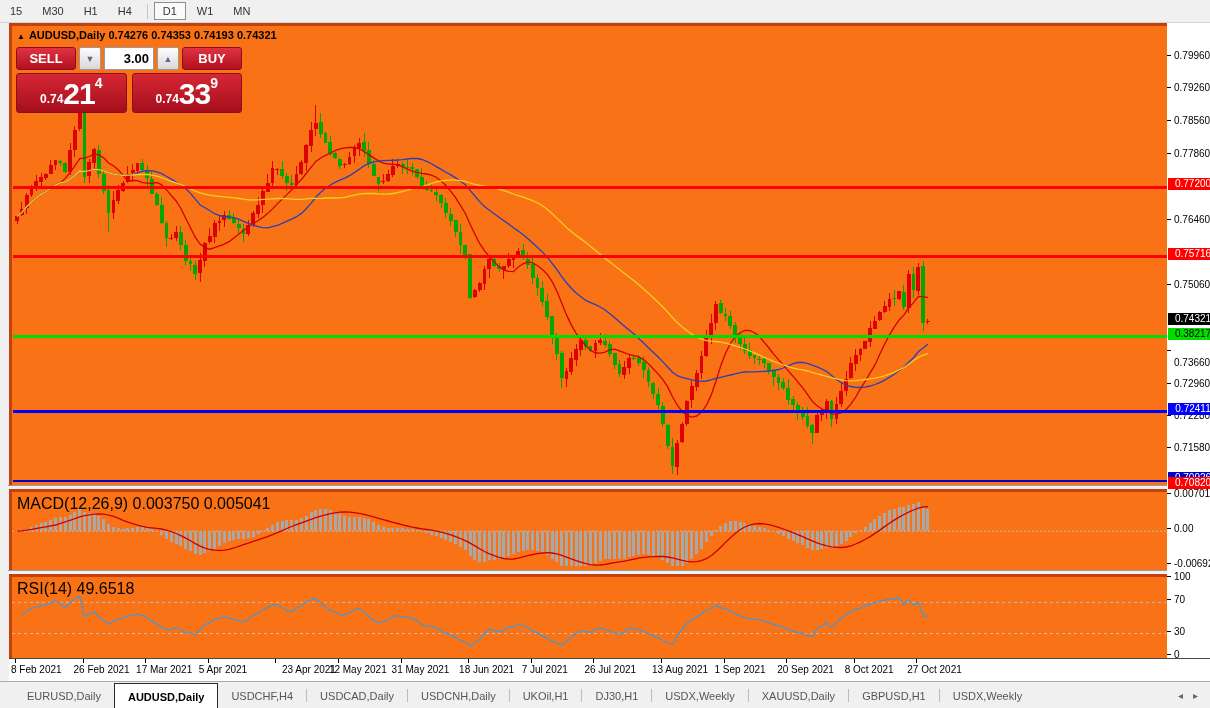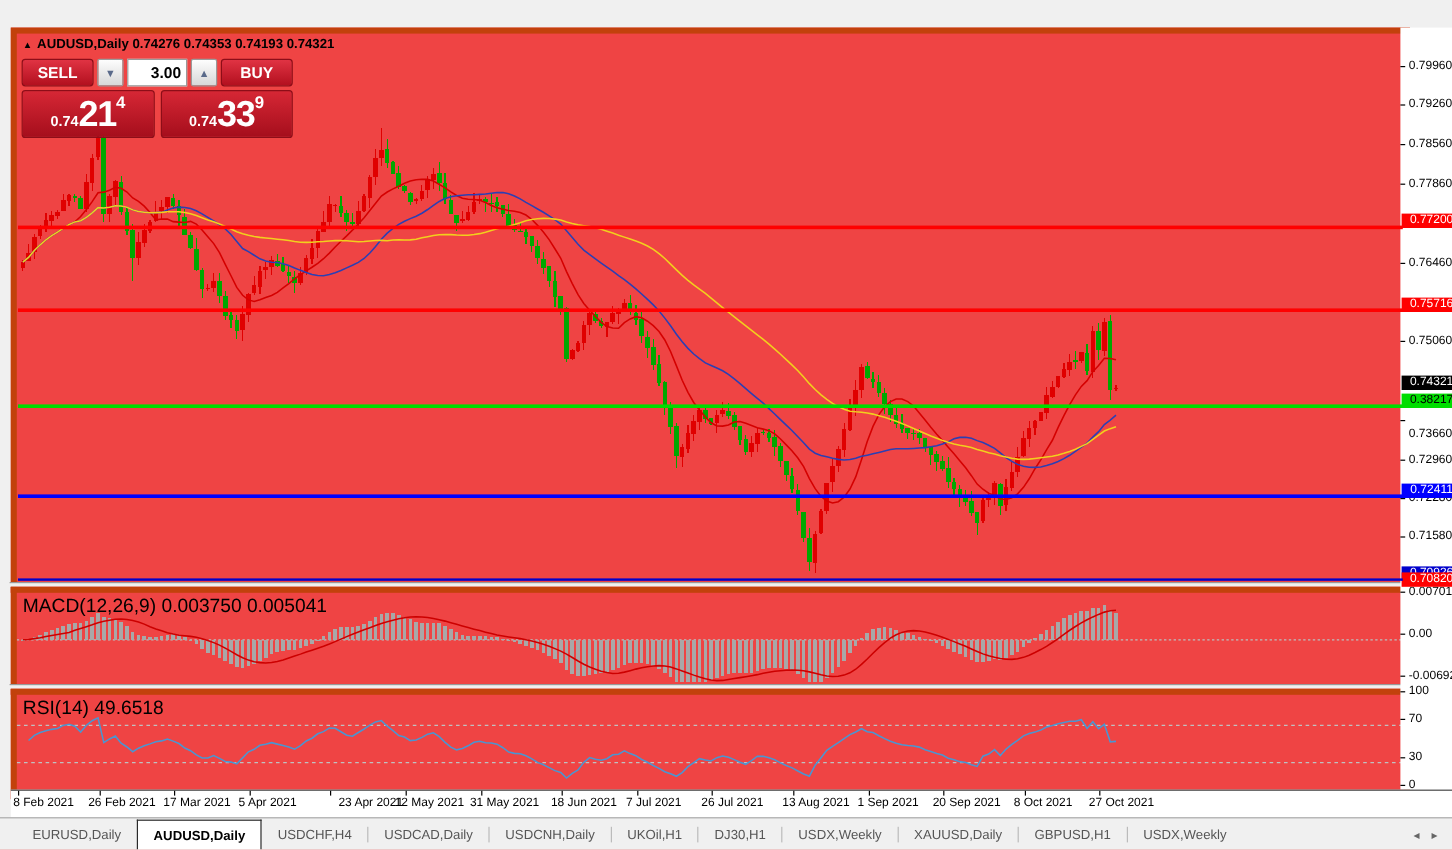--- a/index.html
+++ b/index.html
@@ -7,21 +7,21 @@
   #screen{position:relative;width:1210px;height:708px;background:#f0f0f0;overflow:hidden;}
 
   
   #toolbar{position:absolute;left:0;top:0;width:1210px;height:22px;background:#f0f0f0;
            border-bottom:1px solid #d2d2d2;display:flex;align-items:center;font-size:11px;color:#333;}
   .tf-btn{padding:2px 8px;margin:0 1px;border:1px solid transparent;cursor:default;}
   .tf-btn.active{background:#fafafa;border:1px solid #8f8f8f;}
   .tf-sep{width:1px;height:15px;background:#c6c6c6;margin:0 5px;}
 
   
-  .plot{position:absolute;background:#ef4444;border:5px solid #c2410c;}
+  .plot{position:absolute;background:#f97316;border:3px solid #c2410c;padding-left:40px;}
   #main-plot{left:9px;top:23px;width:1156px;height:461px;}
   #macd-plot{left:9px;top:489px;width:1156px;height:80px;}
   #rsi-plot{left:9px;top:574px;width:1156px;height:82px;}
   #scale-col{position:absolute;left:1167px;top:23px;width:43px;height:635px;background:#fff;}
   .splitter{position:absolute;left:8px;width:1202px;height:3px;background:#f0f0f0;border-top:1px solid #9a9a9a;}
   .plot svg{position:absolute;left:0;top:0;}
 
   #chart-header{position:absolute;left:5px;top:3px;font-size:11px;font-weight:bold;color:#000;z-index:6;}
   #chart-header .tri{font-size:8px;margin-right:4px;}
   .ind-label{position:absolute;left:5px;top:3px;font-size:16px;color:#000;z-index:6;}
@@ -61,20 +61,30 @@
   .tab.active{background:#fff;border:1px solid #2a2a2a;border-bottom:none;font-weight:bold;color:#000;margin-top:1px;}
   .tab-sep{width:1px;height:13px;background:#bbb;align-self:center;}
   #tab-scroll{margin-left:auto;display:flex;align-items:center;gap:10px;padding:0 12px;color:#666;font-size:10px;}
   #tab-scroll span{cursor:pointer;}
 </style>
 </head>
 <body>
 
 <div id="screen">
 
+  <div id="toolbar">
+      <div class="tf-btn">15</div>
+      <div class="tf-btn">M30</div>
+      <div class="tf-btn">H1</div>
+      <div class="tf-btn">H4</div>
+      <div class="tf-sep"></div>
+      <div class="tf-btn active">D1</div>
+      <div class="tf-btn">W1</div>
+      <div class="tf-btn">MN</div>
+    </div>
 
   <div id="main-plot" class="plot">
     <svg id="main-svg" width="1154" height="459">
         <line x1="5" y1="188.62750407349435" x2="5" y2="197.57970452206052" stroke="#e00000" stroke-width="1" shape-rendering="crispEdges"></line>
         <rect x="3.1" y="190.46550000000028" width="3.8" height="4.687000000000012" fill="#e00000" shape-rendering="crispEdges"></rect>
         <line x1="9.82" y1="175.57151447391598" x2="9.82" y2="189.80549787712127" stroke="#e00000" stroke-width="1" shape-rendering="crispEdges"></line>
         <rect x="7.92" y="182.51374486028925" width="3.8" height="6.902648156309709" fill="#e00000" shape-rendering="crispEdges"></rect>
         <line x1="14.64" y1="166.7767631399532" x2="14.64" y2="187.53203926649877" stroke="#e00000" stroke-width="1" shape-rendering="crispEdges"></line>
         <rect x="12.74" y="169.374" width="3.8" height="12.430123833128164" fill="#e00000" shape-rendering="crispEdges"></rect>
         <line x1="19.46" y1="159.46077739018395" x2="19.46" y2="170.76652936976882" stroke="#e00000" stroke-width="1" shape-rendering="crispEdges"></line>

